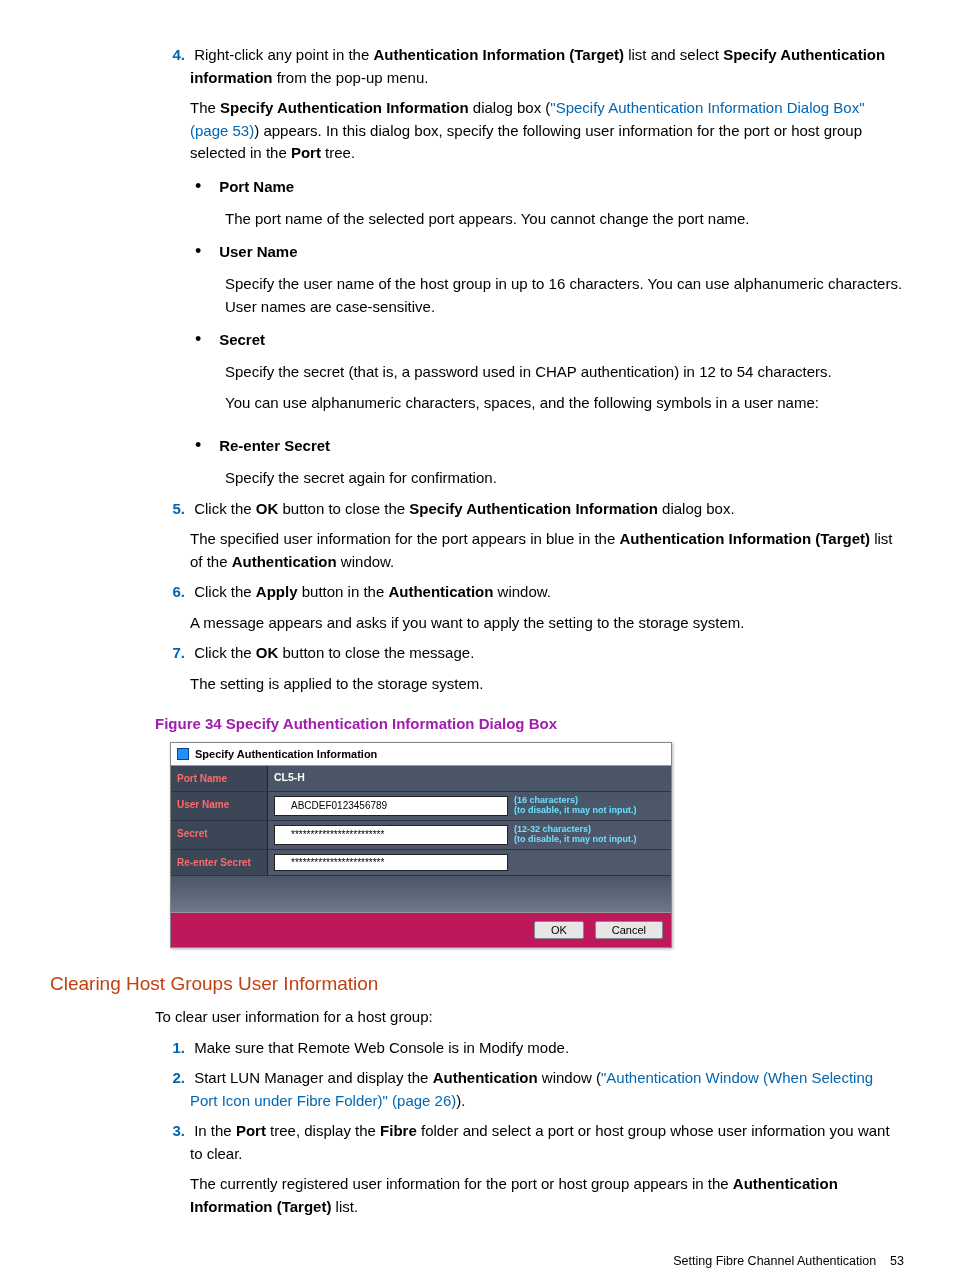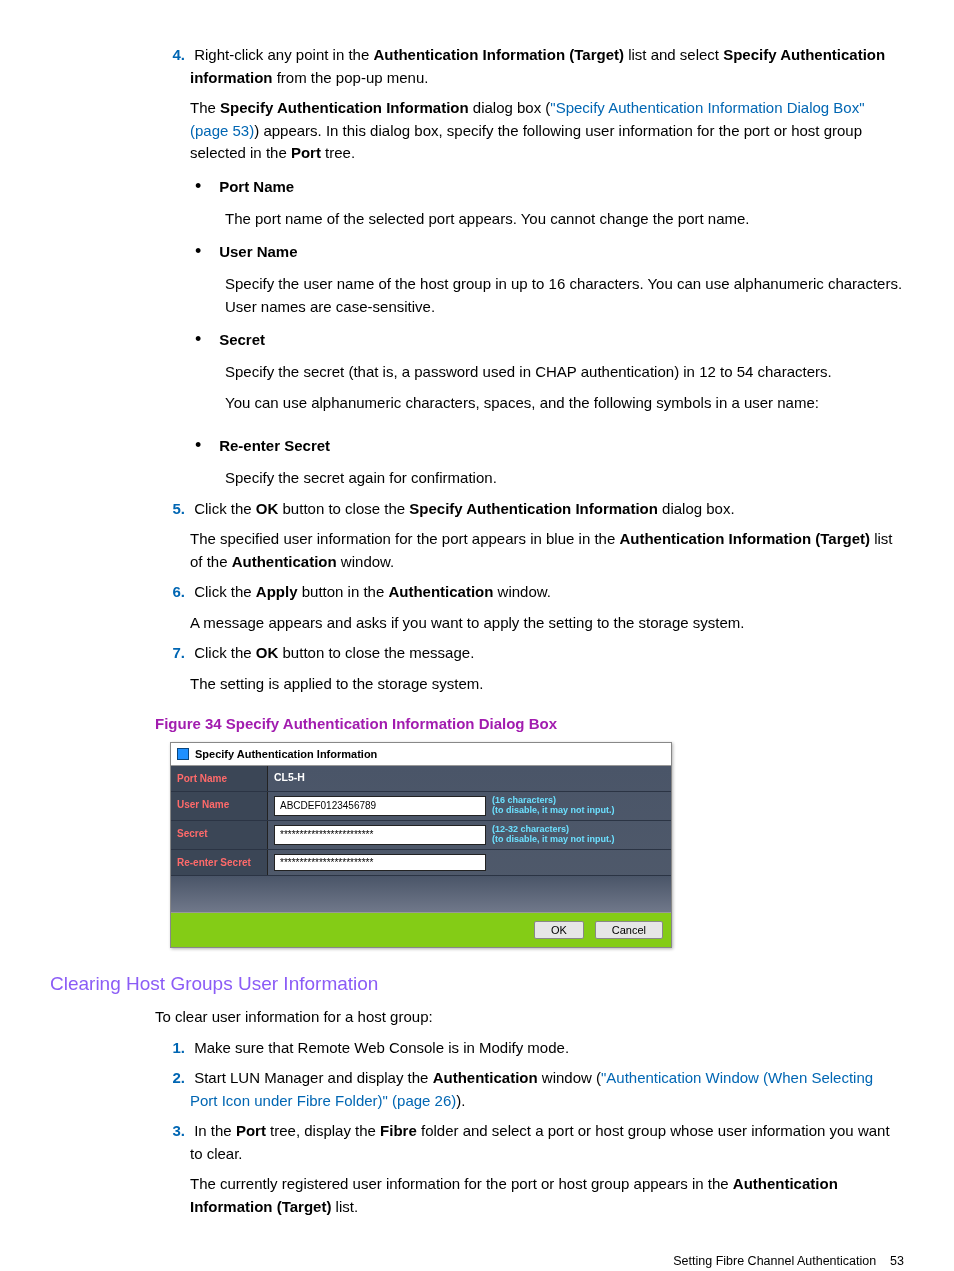--- a/index.html
+++ b/index.html
@@ -36,21 +36,21 @@
   .link { color: #0066b3; }
   p { margin: 4px 0 8px 0; }
   .figcap {
     color: #a21caf;
     font-weight: bold;
     margin-top: 18px;
     margin-left: 105px;
     margin-bottom: 6px;
   }
   .section-h {
-    color: #8b5cf6;
+    color: #c2410c;
     font-size: 19px;
     margin-top: 22px;
     margin-bottom: 8px;
     margin-left: 0;
     font-weight: normal;
   }
   .footer {
     text-align: right;
     font-size: 12.5px;
     margin-top: 34px;
@@ -99,33 +99,33 @@
   }
   .dialog .row .val {
     flex: 1;
     padding: 4px 6px;
     color: #fff;
     display: flex;
     gap: 6px;
   }
   .dialog .row .val input {
     font-size: 10px;
-    padding: 1px 5px;
+    padding: 1px 16px;
     width: 200px;
     background: #fff;
     border: 1px solid #222;
   }
   .dialog .row .hint {
     color: #6ce0ff;
     font-size: 9px;
     line-height: 1.1;
     font-weight: bold;
   }
   .dialog .btnbar {
-    background: #84cc16;
+    background: #be185d;
     padding: 8px;
     text-align: right;
     border-top: 1px solid #999;
   }
   .dialog .btnbar button {
     font-size: 11px;
     padding: 2px 16px;
     margin-left: 8px;
     background: #e6e6e6;
     border: 1px solid #888;

